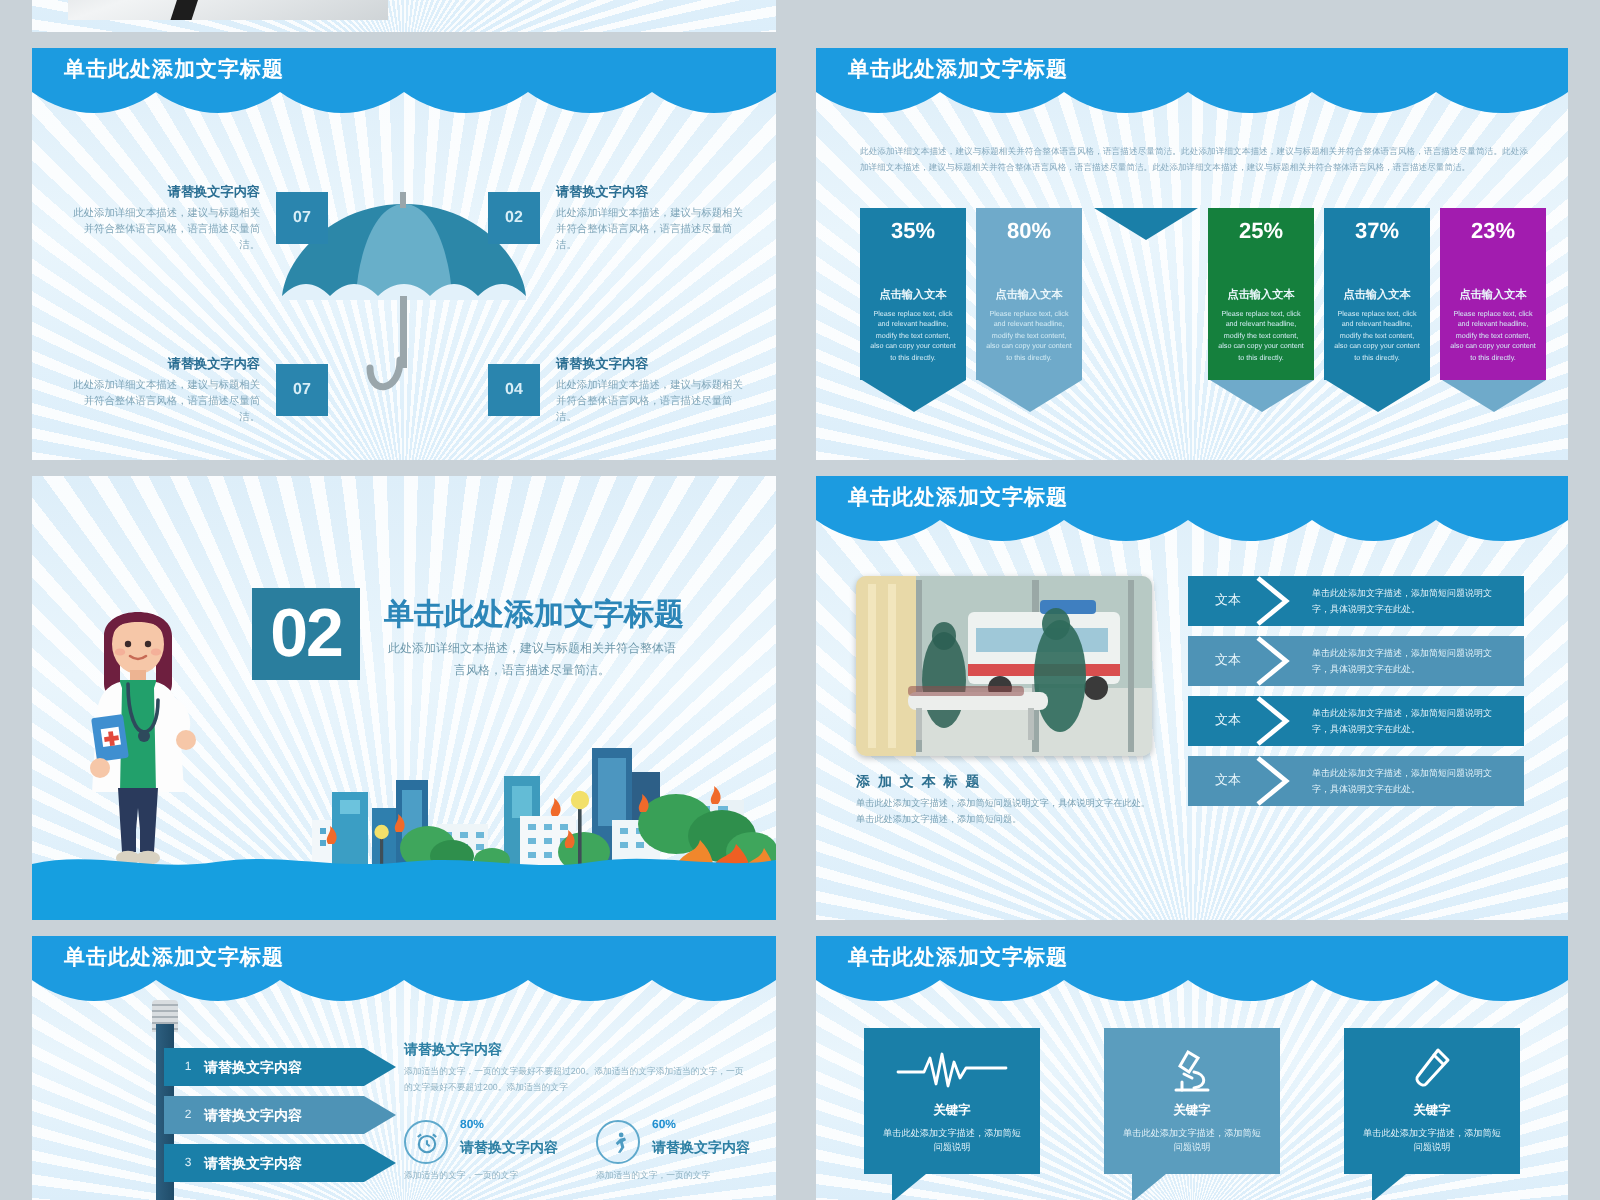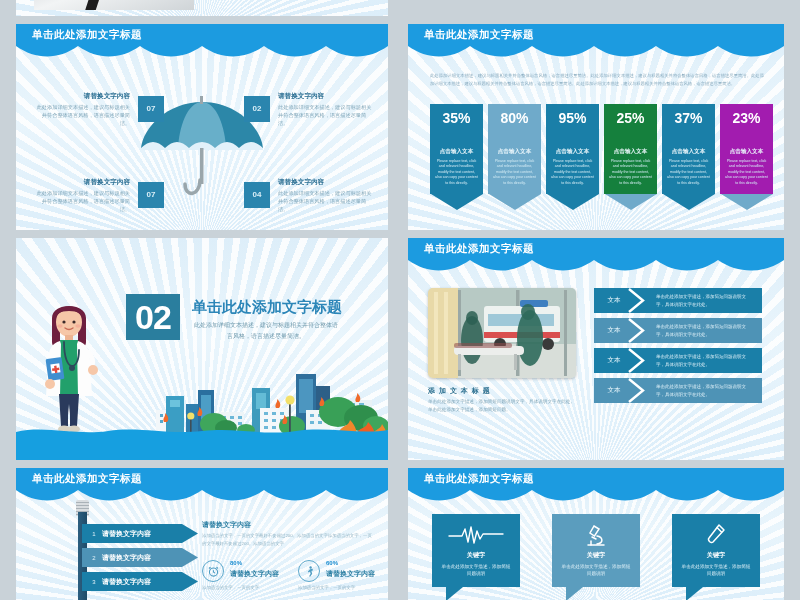--- a/index.html
+++ b/index.html
@@ -70,21 +70,21 @@
   
   #slide-banners { left: 408px; top: 24px; width: 376px; height: 206px; }
   .intro-para {
     position: absolute; left: 22px; top: 48px; right: 20px;
     font-size: 4.3px; line-height: 1.85; color: #86a9bd; text-align: justify;
   }
   .banner-row { position: absolute; left: 22px; top: 80px; display: flex; gap: 5px; }
   .banner { width: 53px; position: relative; }
   .banner .body { padding: 6px 5px 8px; }
   .banner .pct {
-    color: #fff; font-size: 14px; font-weight: bold;
+    color: #fff; font-size: 11px; font-weight: bold;
     text-align: center; margin-bottom: 22px;
   }
   .banner .cap {
     color: #eaf6fb; font-size: 5.6px; text-align: center;
     font-weight: bold; margin-bottom: 3px;
   }
   .banner .en {
     color: #d4ecf5; font-size: 3.6px; line-height: 1.5; text-align: center;
   }
   .banner .tip {
@@ -306,25 +306,20 @@
       </div>
       <div class="banner">
         <div class="body" style="background:#6FAACA;">
           <div class="pct">80%</div>
           <div class="cap">点击输入文本</div>
           <div class="en">Please replace text, click and relevant headline, modify the text content, also can copy your content to this directly.</div>
         </div>
         <div class="tip" style="border-top:16px solid #6FAACA;"></div>
       </div>
       <div class="banner">
-        <div class="body" style="background:#1A7FA8;">
-          <div class="pct">95%</div>
-          <div class="cap">点击输入文本</div>
-          <div class="en">Please replace text, click and relevant headline, modify the text content, also can copy your content to this directly.</div>
-        </div>
         <div class="tip" style="border-top:16px solid #1A7FA8;"></div>
       </div>
       <div class="banner">
         <div class="body" style="background:#15803d;">
           <div class="pct">25%</div>
           <div class="cap">点击输入文本</div>
           <div class="en">Please replace text, click and relevant headline, modify the text content, also can copy your content to this directly.</div>
         </div>
         <div class="tip" style="border-top:16px solid #6FAACA;"></div>
       </div>

